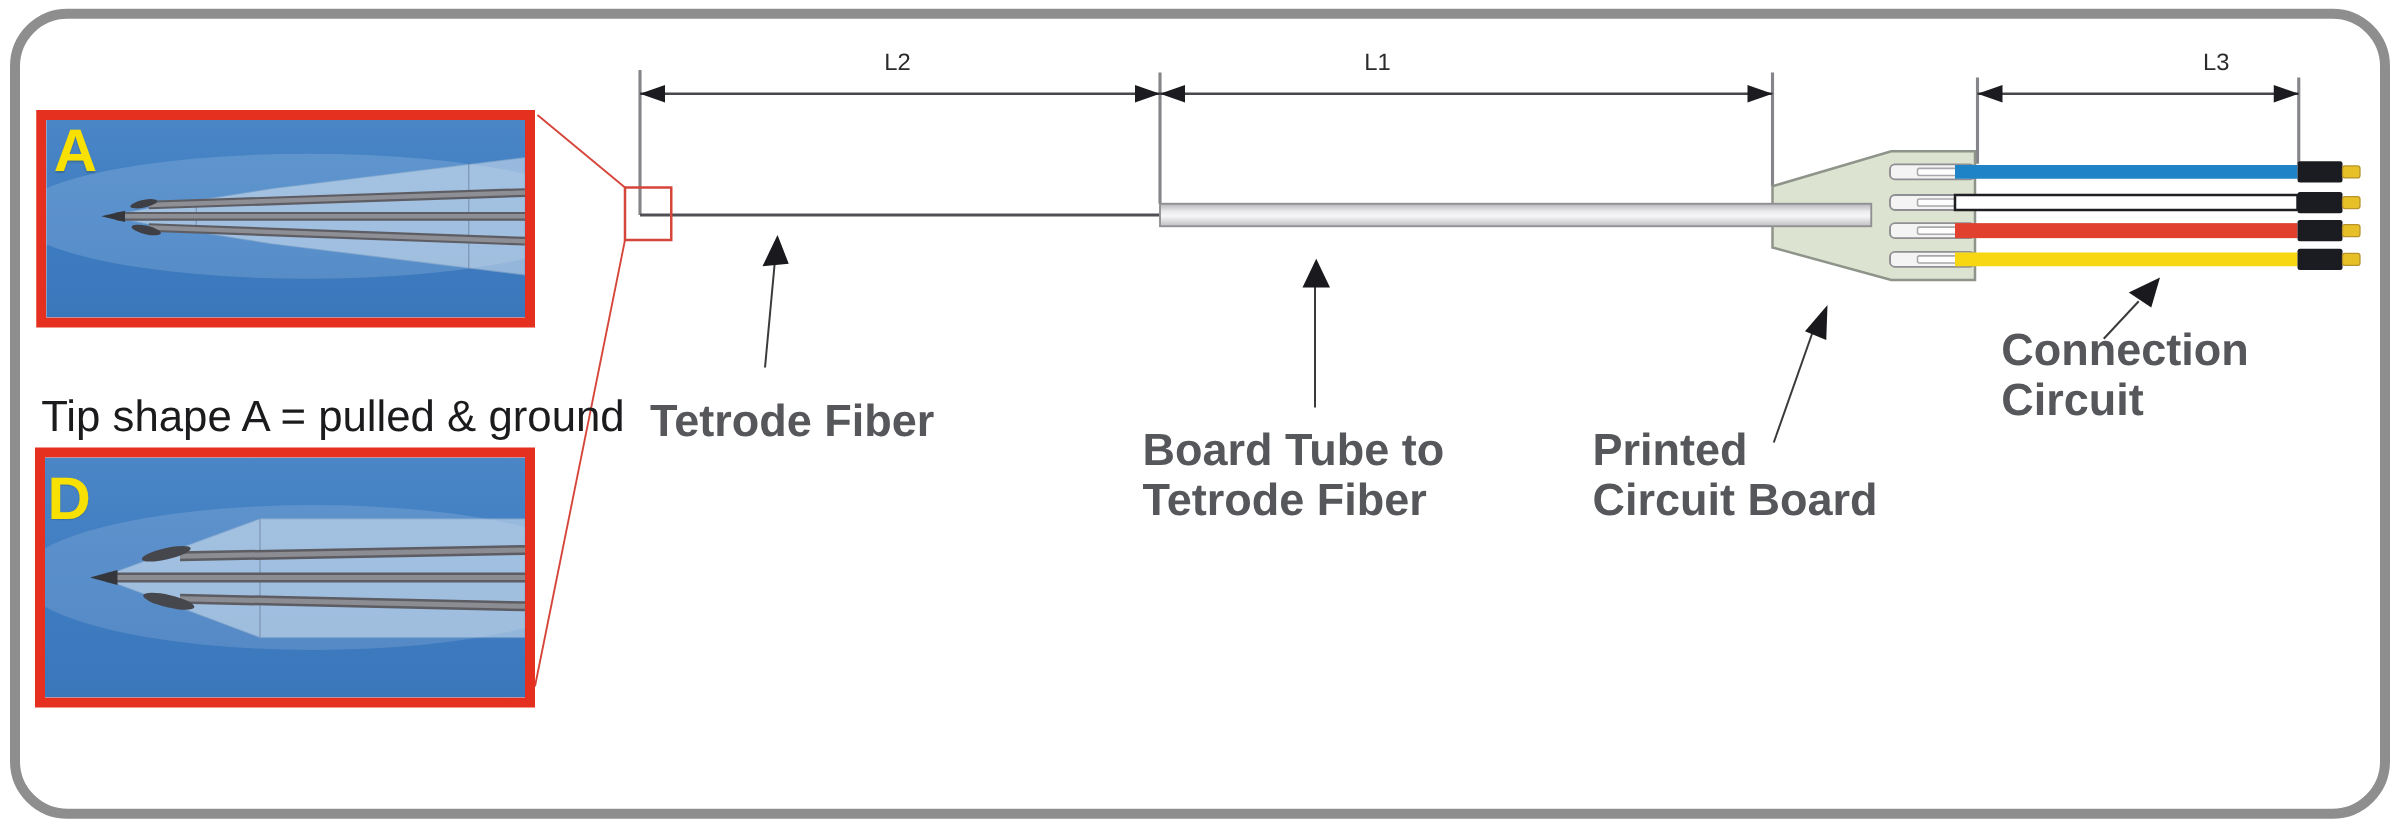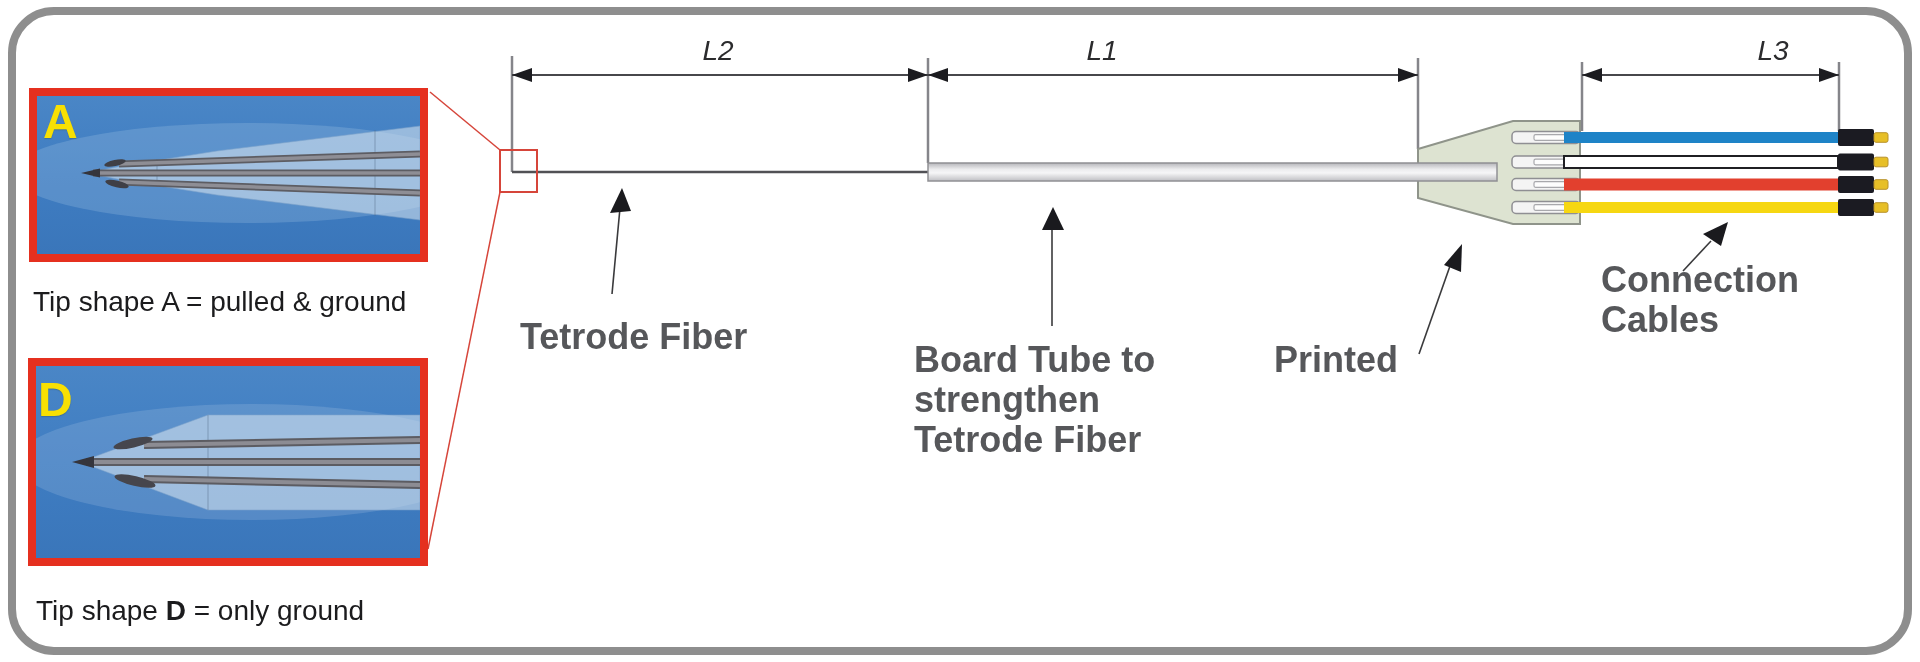--- a/index.html
+++ b/index.html
@@ -5,24 +5,24 @@
   html,body{margin:0;padding:0;background:#ffffff;}
   body{width:1920px;height:662px;position:relative;font-family:"Liberation Sans",sans-serif;overflow:hidden;}
   .canvas{position:absolute;left:0;top:0;width:1920px;height:662px;background:#fff;}
   .frame{position:absolute;left:8px;top:7px;width:1888px;height:632px;border:8px solid var(--frame-gray,#8e8e8e);border-radius:46px;}
   .overlay{position:absolute;left:0;top:0;width:1920px;height:662px;}
 
   .inset{position:absolute;border:8px solid var(--red,#e5301f);}
   .inset-svg{position:absolute;left:0;top:0;width:100%;height:100%;display:block;}
   .inset-letter{position:absolute;font-size:48px;font-weight:bold;line-height:48px;color:var(--letter-yellow,#f8e003);text-shadow:0 1px 1px rgba(40,60,30,.25);}
 
-  .caption{position:absolute;font-size:28px;line-height:38px;color:#1b1b1d;white-space:nowrap;}
+  .caption{position:absolute;font-size:35px;line-height:38px;color:#1b1b1d;white-space:nowrap;margin-top:32px;}
   .caption .cap-letter.bold{font-weight:bold;}
 
-  .dim-label{position:absolute;top:35px;transform:translateX(-50%);font-size:28px;line-height:32px;color:var(--dim-text,#2b2b2d);font-style:italic;}
+  .dim-label{position:absolute;top:35px;transform:translateX(-50%);font-size:19px;line-height:32px;color:var(--dim-text,#2b2b2d);}
 
   .ann{position:absolute;font-size:36px;font-weight:bold;line-height:40px;color:var(--ann-gray,#56575a);white-space:nowrap;}
 
   .pad{fill:#f4f4f4;stroke:#8f8f93;stroke-width:1.5;}
   .pad-inner{fill:#fdfdfd;stroke:#a8a8ac;stroke-width:1.2;}
   .connector{fill:var(--connector-black,#1b1b22);}
   .connector-tip{fill:var(--tip-gold,#e7bf27);stroke:#b8922a;stroke-width:1;}
 
   .extline{stroke:#85858a;stroke-width:2.5;fill:none;}
   .dimline{stroke:#47474b;stroke-width:2;fill:none;}
@@ -180,37 +180,34 @@
       <ellipse cx="97" cy="77" rx="20" ry="4.5" transform="rotate(-13 97 77)" fill="#46464d"></ellipse>
       <ellipse cx="99" cy="115" rx="21" ry="5" transform="rotate(13 99 115)" fill="#46464d"></ellipse>
       <polygon points="36,96 58,90 58,102" fill="#35353c"></polygon>
     </svg>
     <div class="inset-letter" style="left:2px;top:10px">D</div>
   </div>
 
   <div class="caption" style="left:33px;top:283px">
     <span>Tip shape </span><span class="cap-letter">A</span><span> = pulled &amp; ground</span>
   </div>
-  <div class="caption" style="left:36px;top:592px">
-    <span>Tip shape </span><span class="cap-letter bold">D</span><span> = only ground</span>
-  </div>
 
   <div class="dim-label" style="left:718px">L2</div>
   <div class="dim-label" style="left:1102px">L1</div>
   <div class="dim-label" style="left:1773px">L3</div>
 
   <div class="ann" style="left:520px;top:317px">
     <div>Tetrode Fiber</div>
   </div>
   <div class="ann" style="left:914px;top:340px">
     <div>Board Tube to</div>
-    <div>strengthen</div>
     <div>Tetrode Fiber</div>
   </div>
   <div class="ann" style="left:1274px;top:340px">
     <div>Printed</div>
+    <div>Circuit Board</div>
   </div>
   <div class="ann" style="left:1601px;top:260px">
     <div>Connection</div>
-    <div>Cables</div>
+    <div>Circuit</div>
   </div>
 
 </div>
 
 </body></html>

